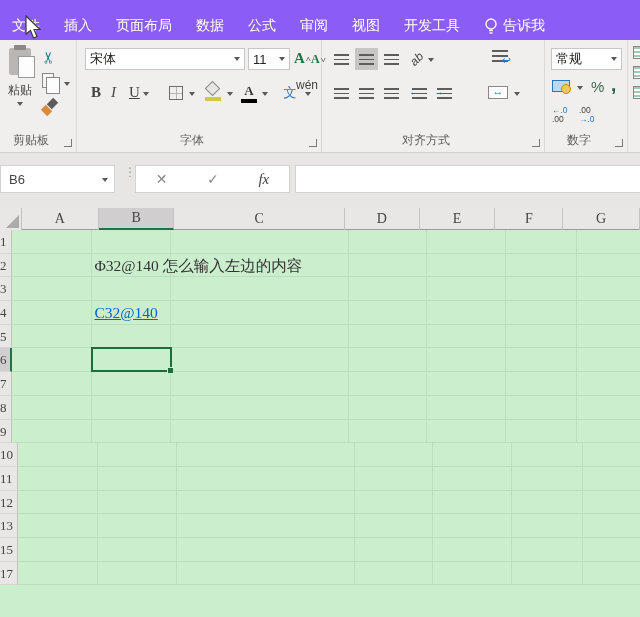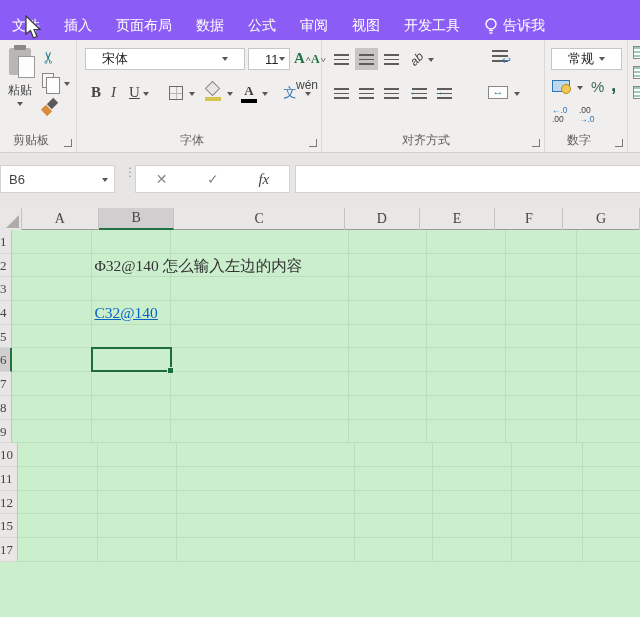--- a/index.html
+++ b/index.html
@@ -19,21 +19,21 @@
   #ribbon { position:absolute; left:0; top:40px; width:640px; height:113px; background:#f0efee;
     border-bottom:1px solid #d2d0ce; }
   .rgroup { position:absolute; top:0; height:112px; border-right:1px solid #dbd9d8; }
   .glabel { position:absolute; bottom:3px; left:0; right:14px; text-align:center;
     font-size:12px; color:#605e5c; white-space:nowrap; }
   .launcher { position:absolute; bottom:5px; right:4px; width:8px; height:8px;
     border-right:1.5px solid #7a7977; border-bottom:1.5px solid #7a7977; }
   .dd { display:inline-block; width:0; height:0; border-left:3.5px solid transparent;
     border-right:3.5px solid transparent; border-top:4px solid #5a5856; vertical-align:middle; }
   .combo { position:absolute; background:#fff; border:1px solid #c8c6c4; height:22px;
-    font-size:13px; color:#252423; display:flex; align-items:center; padding:0 16px; }
+    font-size:13px; color:#252423; display:flex; align-items:center; padding:0 4px; }
   .combo .dd { margin-left:auto; }
   .rbtn { position:absolute; display:flex; align-items:center; justify-content:center; color:#444; }
 
   
   .clipboard-icon { width:22px; height:27px; background:#b9b6b4; border-radius:2px; position:relative; }
   .clipboard-icon::before { content:""; position:absolute; left:5px; top:-3px; width:12px; height:5px;
     background:#8a8886; border-radius:1px; }
   .clipboard-icon::after { content:""; position:absolute; right:-4px; bottom:-3px; width:15px; height:20px;
     background:#fdfdfd; border:1px solid #9b9997; }
   .scissors { font-size:16px; color:#1e7b85; transform:rotate(-90deg); }
@@ -495,20 +495,32 @@
             <div class="cell" style="width: 80px;"></div>
             <div class="cell" style="width: 79px;"></div>
             <div class="cell" style="width: 178px;"></div>
             <div class="cell" style="width: 78px;"></div>
             <div class="cell" style="width: 79px;"></div>
             <div class="cell" style="width: 71px;"></div>
             <div class="cell" style="width: 80px;"></div>
           </div>
         </div>
         <div class="grow-line">
+          <div class="rowh">13</div>
+          <div class="cellsarea">
+            <div class="cell" style="width: 80px;"></div>
+            <div class="cell" style="width: 79px;"></div>
+            <div class="cell" style="width: 178px;"></div>
+            <div class="cell" style="width: 78px;"></div>
+            <div class="cell" style="width: 79px;"></div>
+            <div class="cell" style="width: 71px;"></div>
+            <div class="cell" style="width: 80px;"></div>
+          </div>
+        </div>
+        <div class="grow-line">
           <div class="rowh">15</div>
           <div class="cellsarea">
             <div class="cell" style="width: 80px;"></div>
             <div class="cell" style="width: 79px;"></div>
             <div class="cell" style="width: 178px;"></div>
             <div class="cell" style="width: 78px;"></div>
             <div class="cell" style="width: 79px;"></div>
             <div class="cell" style="width: 71px;"></div>
             <div class="cell" style="width: 80px;"></div>
           </div>

